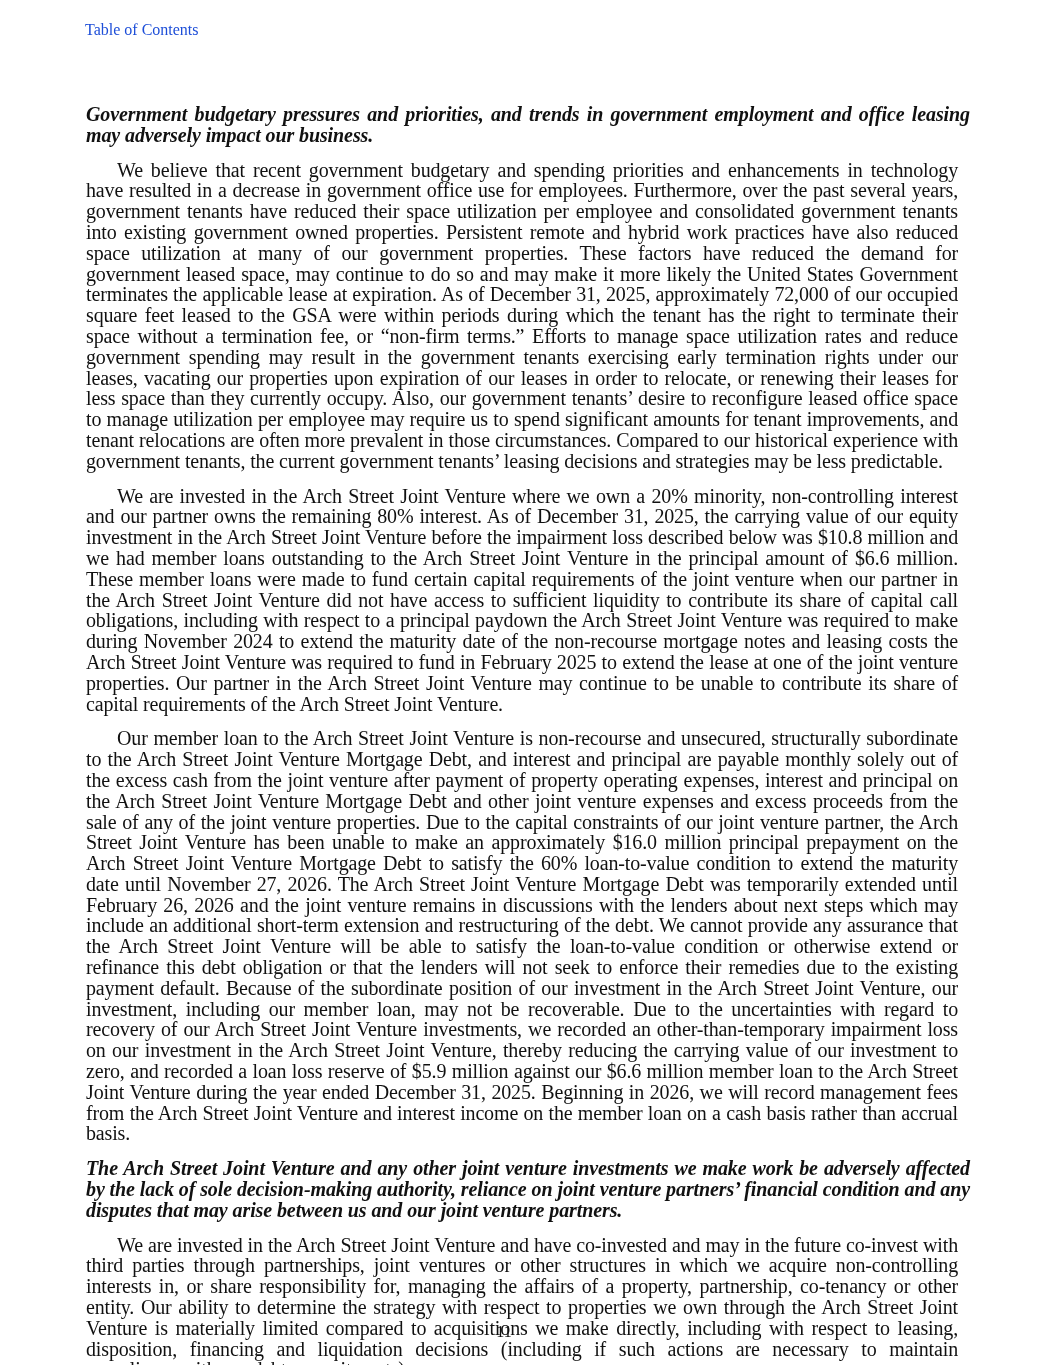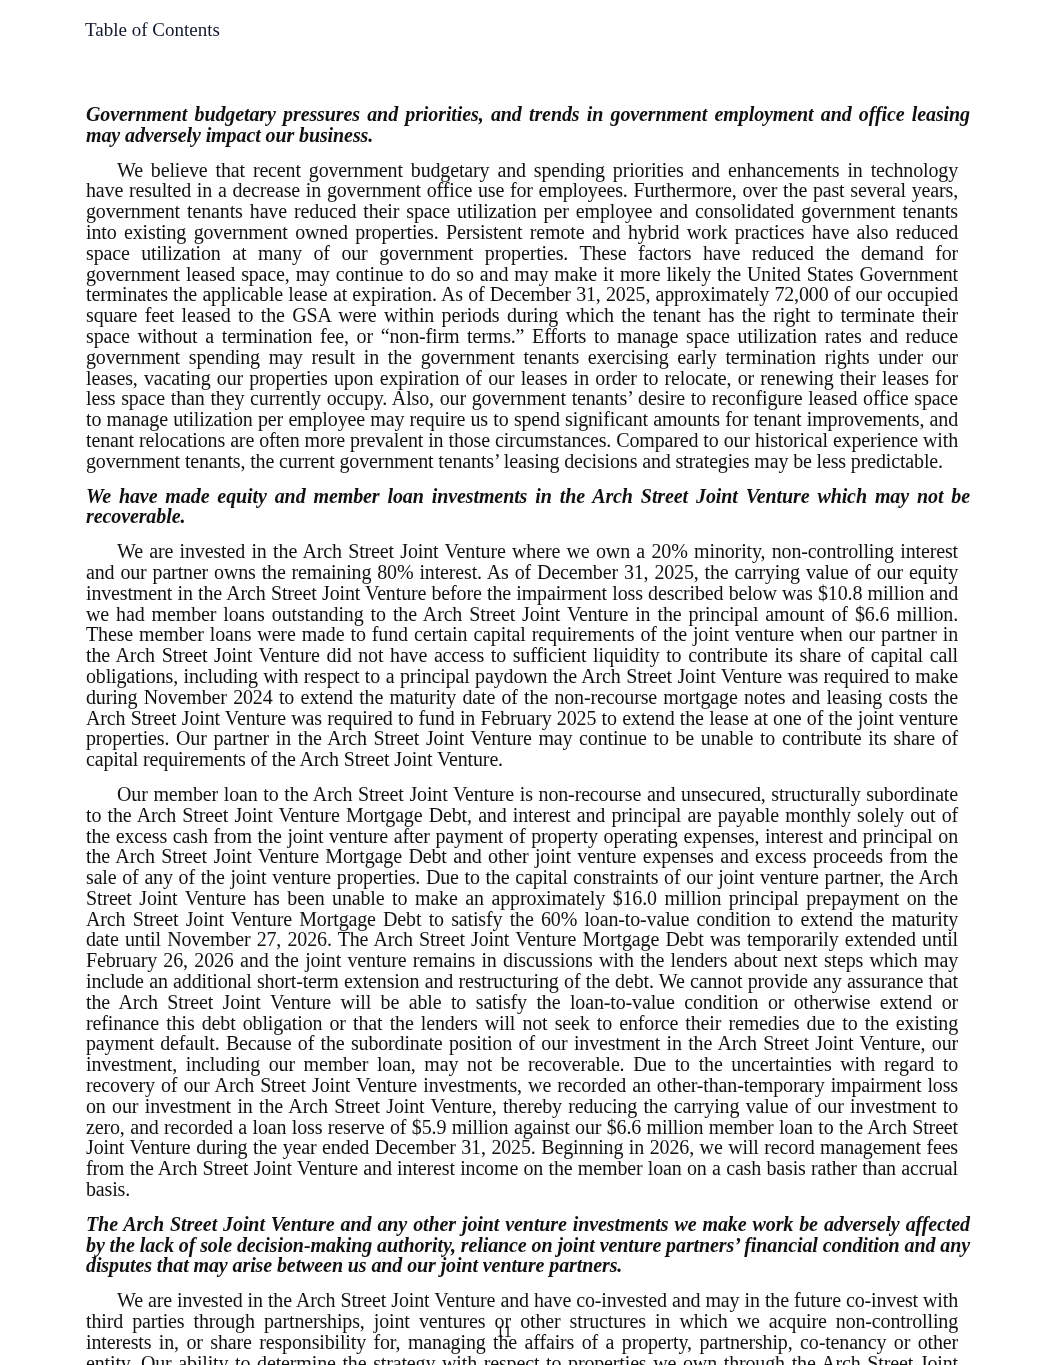--- a/index.html
+++ b/index.html
@@ -3,21 +3,21 @@
 <meta charset="utf-8">
 <style>
   html, body { margin: 0; padding: 0; background: #ffffff; }
   body {
     width: 1055px; height: 1365px; position: relative; overflow: hidden;
     font-family: "Liberation Serif", "DejaVu Serif", serif;
     color: #111111;
   }
   .toc-link {
     position: absolute; left: 85px; top: 20px;
-    font-size: 19px; line-height: 20px; color: #0f172a;
+    font-size: 16px; line-height: 20px; color: #1d4ed8;
     text-decoration: none; cursor: pointer;
   }
   .content {
     position: absolute; left: 86px; top: 104px; width: 884px;
     font-size: 20px; line-height: 20.8px;
   }
   .heading {
     font-weight: bold; font-style: italic; text-align: justify;
     margin: 0 0 14px 0; letter-spacing: -0.1px;
   }
@@ -34,21 +34,20 @@
 <body>
 
 <a class="toc-link">Table of Contents</a>
 
 <div class="content">
   <section>
     <p class="heading">Government budgetary pressures and priorities, and trends in government employment and office leasing may adversely impact our business.</p>
     <p class="para">We believe that recent government budgetary and spending priorities and enhancements in technology have resulted in a decrease in government office use for employees. Furthermore, over the past several years, government tenants have reduced their space utilization per employee and consolidated government tenants into existing government owned properties. Persistent remote and hybrid work practices have also reduced space utilization at many of our government properties. These factors have reduced the demand for government leased space, may continue to do so and may make it more likely the United States Government terminates the applicable lease at expiration. As of December 31, 2025, approximately 72,000 of our occupied square feet leased to the GSA were within periods during which the tenant has the right to terminate their space without a termination fee, or “non-firm terms.” Efforts to manage space utilization rates and reduce government spending may result in the government tenants exercising early termination rights under our leases, vacating our properties upon expiration of our leases in order to relocate, or renewing their leases for less space than they currently occupy. Also, our government tenants’ desire to reconfigure leased office space to manage utilization per employee may require us to spend significant amounts for tenant improvements, and tenant relocations are often more prevalent in those circumstances. Compared to our historical experience with government tenants, the current government tenants’ leasing decisions and strategies may be less predictable.</p>
   </section>
   <section>
-    <p class="heading">We have made equity and member loan investments in the Arch Street Joint Venture which may not be recoverable.</p>
     <p class="para">We are invested in the Arch Street Joint Venture where we own a 20% minority, non-controlling interest and our partner owns the remaining 80% interest. As of December 31, 2025, the carrying value of our equity investment in the Arch Street Joint Venture before the impairment loss described below was $10.8 million and we had member loans outstanding to the Arch Street Joint Venture in the principal amount of $6.6 million. These member loans were made to fund certain capital requirements of the joint venture when our partner in the Arch Street Joint Venture did not have access to sufficient liquidity to contribute its share of capital call obligations, including with respect to a principal paydown the Arch Street Joint Venture was required to make during November 2024 to extend the maturity date of the non-recourse mortgage notes and leasing costs the Arch Street Joint Venture was required to fund in February 2025 to extend the lease at one of the joint venture properties. Our partner in the Arch Street Joint Venture may continue to be unable to contribute its share of capital requirements of the Arch Street Joint Venture.</p>
     <p class="para">Our member loan to the Arch Street Joint Venture is non-recourse and unsecured, structurally subordinate to the Arch Street Joint Venture Mortgage Debt, and interest and principal are payable monthly solely out of the excess cash from the joint venture after payment of property operating expenses, interest and principal on the Arch Street Joint Venture Mortgage Debt and other joint venture expenses and excess proceeds from the sale of any of the joint venture properties. Due to the capital constraints of our joint venture partner, the Arch Street Joint Venture has been unable to make an approximately $16.0 million principal prepayment on the Arch Street Joint Venture Mortgage Debt to satisfy the 60% loan-to-value condition to extend the maturity date until November 27, 2026. The Arch Street Joint Venture Mortgage Debt was temporarily extended until February 26, 2026 and the joint venture remains in discussions with the lenders about next steps which may include an additional short-term extension and restructuring of the debt. We cannot provide any assurance that the Arch Street Joint Venture will be able to satisfy the loan-to-value condition or otherwise extend or refinance this debt obligation or that the lenders will not seek to enforce their remedies due to the existing payment default. Because of the subordinate position of our investment in the Arch Street Joint Venture, our investment, including our member loan, may not be recoverable. Due to the uncertainties with regard to recovery of our Arch Street Joint Venture investments, we recorded an other-than-temporary impairment loss on our investment in the Arch Street Joint Venture, thereby reducing the carrying value of our investment to zero, and recorded a loan loss reserve of $5.9 million against our $6.6 million member loan to the Arch Street Joint Venture during the year ended December 31, 2025. Beginning in 2026, we will record management fees from the Arch Street Joint Venture and interest income on the member loan on a cash basis rather than accrual basis.</p>
   </section>
   <section>
     <p class="heading">The Arch Street Joint Venture and any other joint venture investments we make work be adversely affected by the lack of sole decision-making authority, reliance on joint venture partners’ financial condition and any disputes that may arise between us and our joint venture partners.</p>
     <p class="para">We are invested in the Arch Street Joint Venture and have co-invested and may in the future co-invest with third parties through partnerships, joint ventures or other structures in which we acquire non-controlling interests in, or share responsibility for, managing the affairs of a property, partnership, co-tenancy or other entity. Our ability to determine the strategy with respect to properties we own through the Arch Street Joint Venture is materially limited compared to acquisitions we make directly, including with respect to leasing, disposition, financing and liquidation decisions (including if such actions are necessary to maintain compliance with our debt commitments).</p>
   </section>
 </div>
 
 <div class="page-number">11</div>

